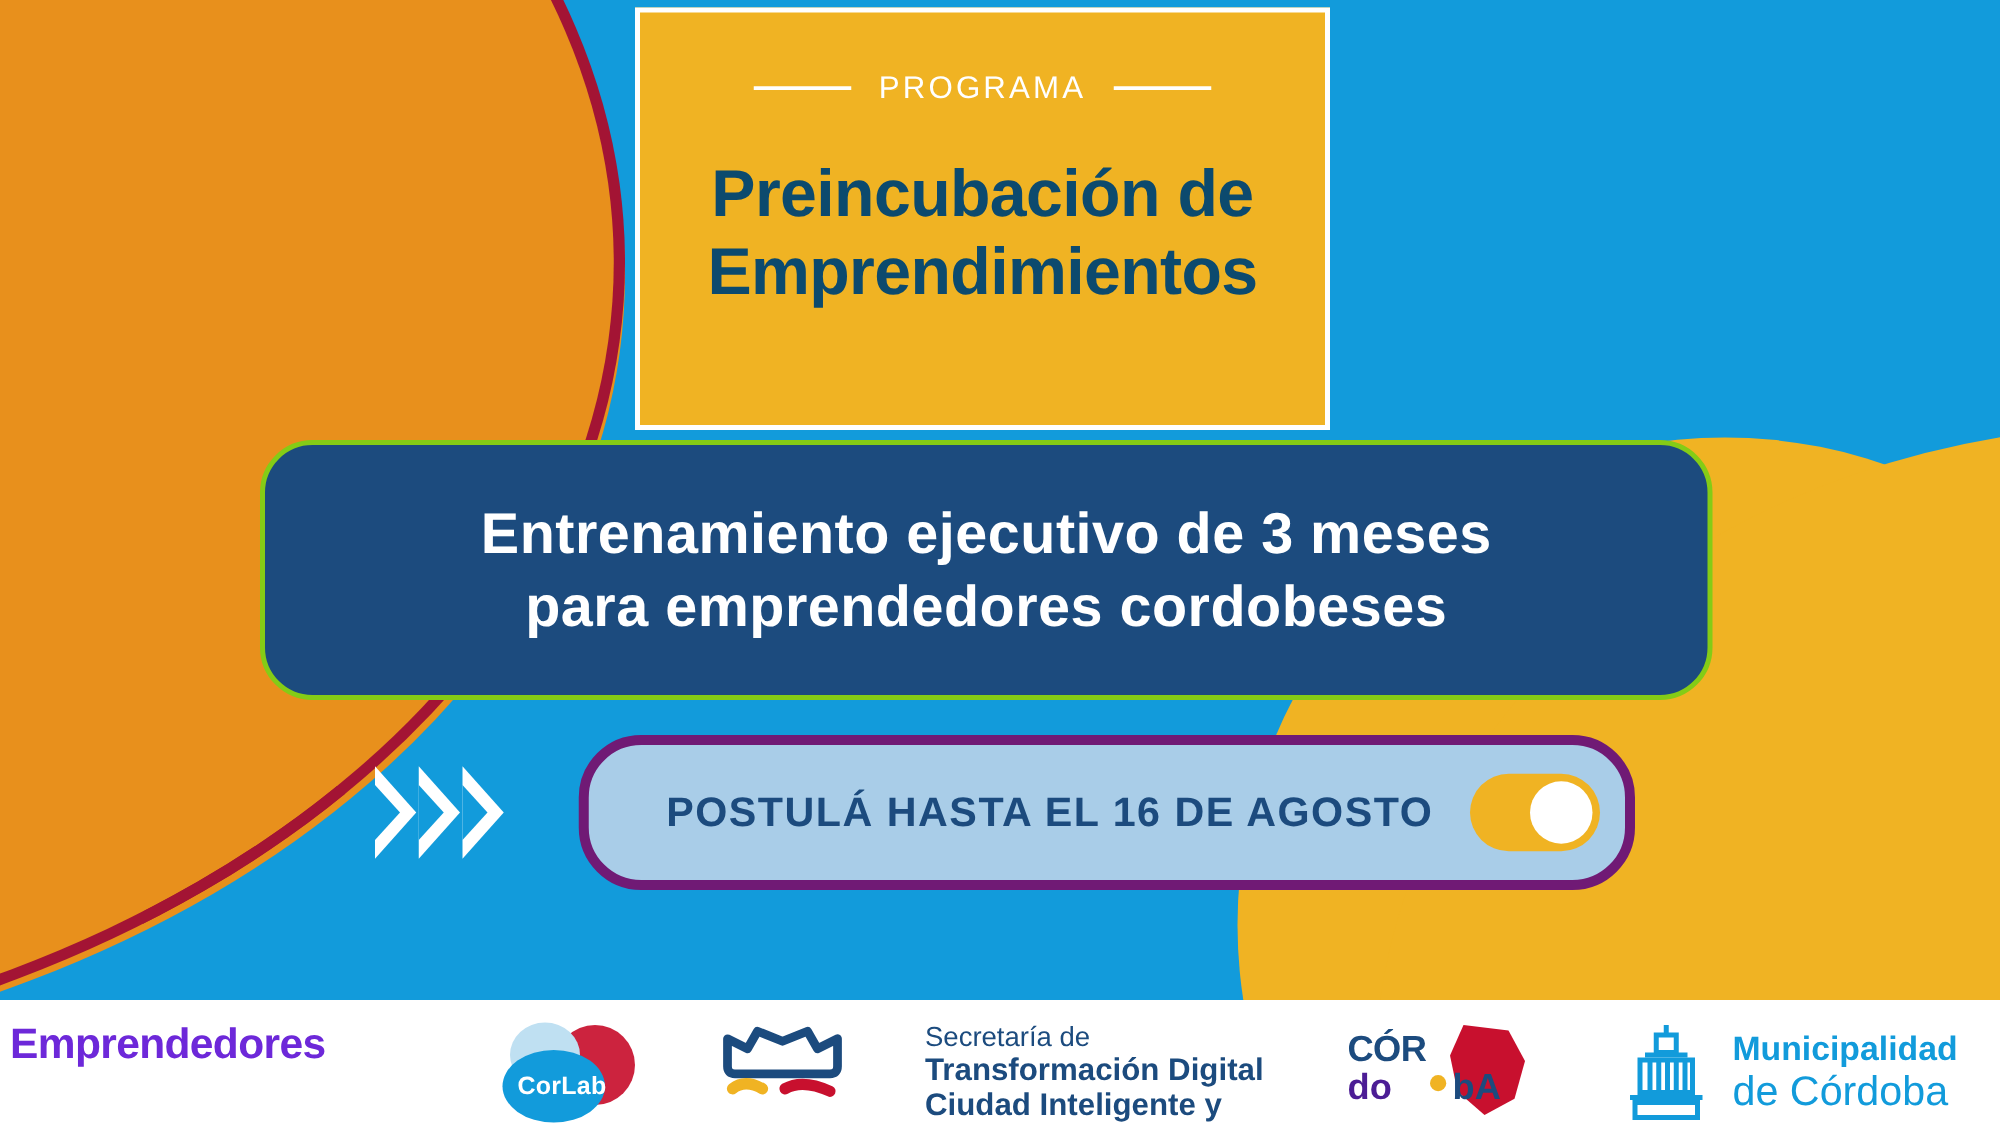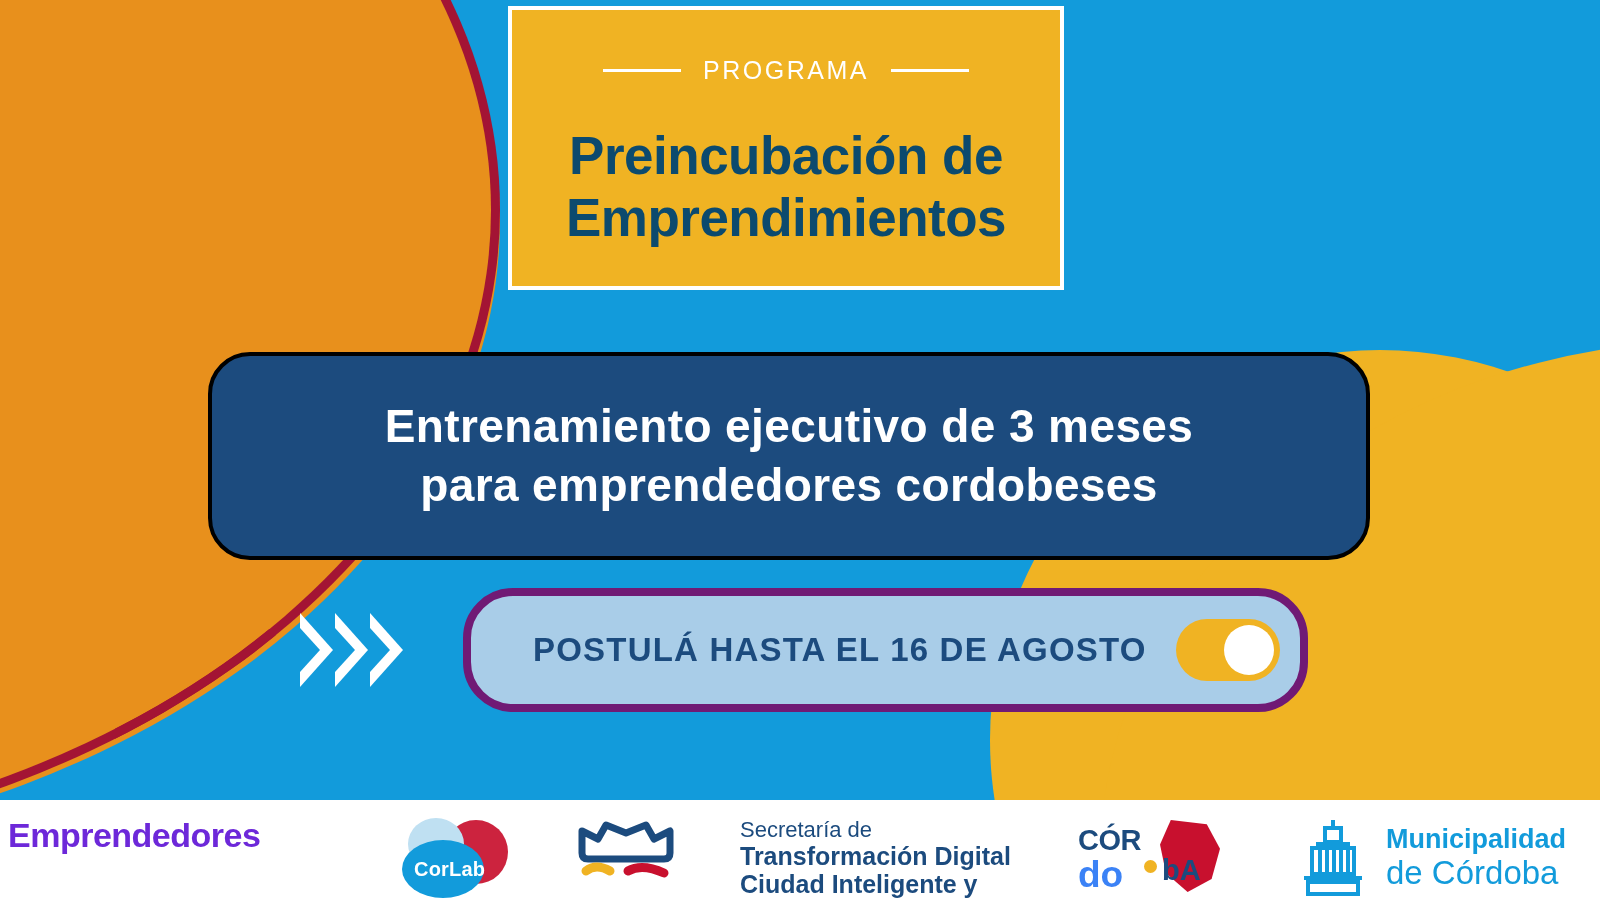--- a/index.html
+++ b/index.html
@@ -71,21 +71,21 @@
     background: #F0B323;
     border-top-left-radius: 100% 100%;
   }
 
   
   .program-badge {
     position: absolute;
     left: 508px;
     top: 6px;
     width: 556px;
-    height: 284px;
+    height: 338px;
     background: #F0B323;
     border: 4px solid #ffffff;
     box-sizing: border-box;
     display: flex;
     flex-direction: column;
     align-items: center;
     justify-content: flex-start;
     padding-top: 46px;
   }
   .program-kicker-row {
@@ -115,21 +115,21 @@
   }
 
   
   .headline-pill {
     position: absolute;
     left: 208px;
     top: 352px;
     width: 1162px;
     height: 208px;
     background: #1C4B7E;
-    border: 4px solid #000000;
+    border: 4px solid #84cc16;
     border-radius: 42px;
     box-sizing: border-box;
     display: flex;
     align-items: center;
     justify-content: center;
   }
   .headline-text {
     color: #ffffff;
     font-size: 46px;
     font-weight: 700;
@@ -323,22 +323,22 @@
   .cordoba-mark .dot {
     position: absolute;
     left: 66px; top: 42px;
     width: 13px; height: 13px;
     border-radius: 50%;
     background: #F0B323;
   }
   .cordoba-mark .do {
     position: absolute;
     left: 0; top: 36px;
-    color: #3b82f6;
-    font-size: 37px;
+    color: #4c1d95;
+    font-size: 29px;
     font-weight: 700;
   }
   .cordoba-mark .ba {
     position: absolute;
     left: 84px; top: 36px;
     color: #1C4B7E;
     font-size: 29px;
     font-weight: 700;
   }
   .cordoba-mark .redshape {

